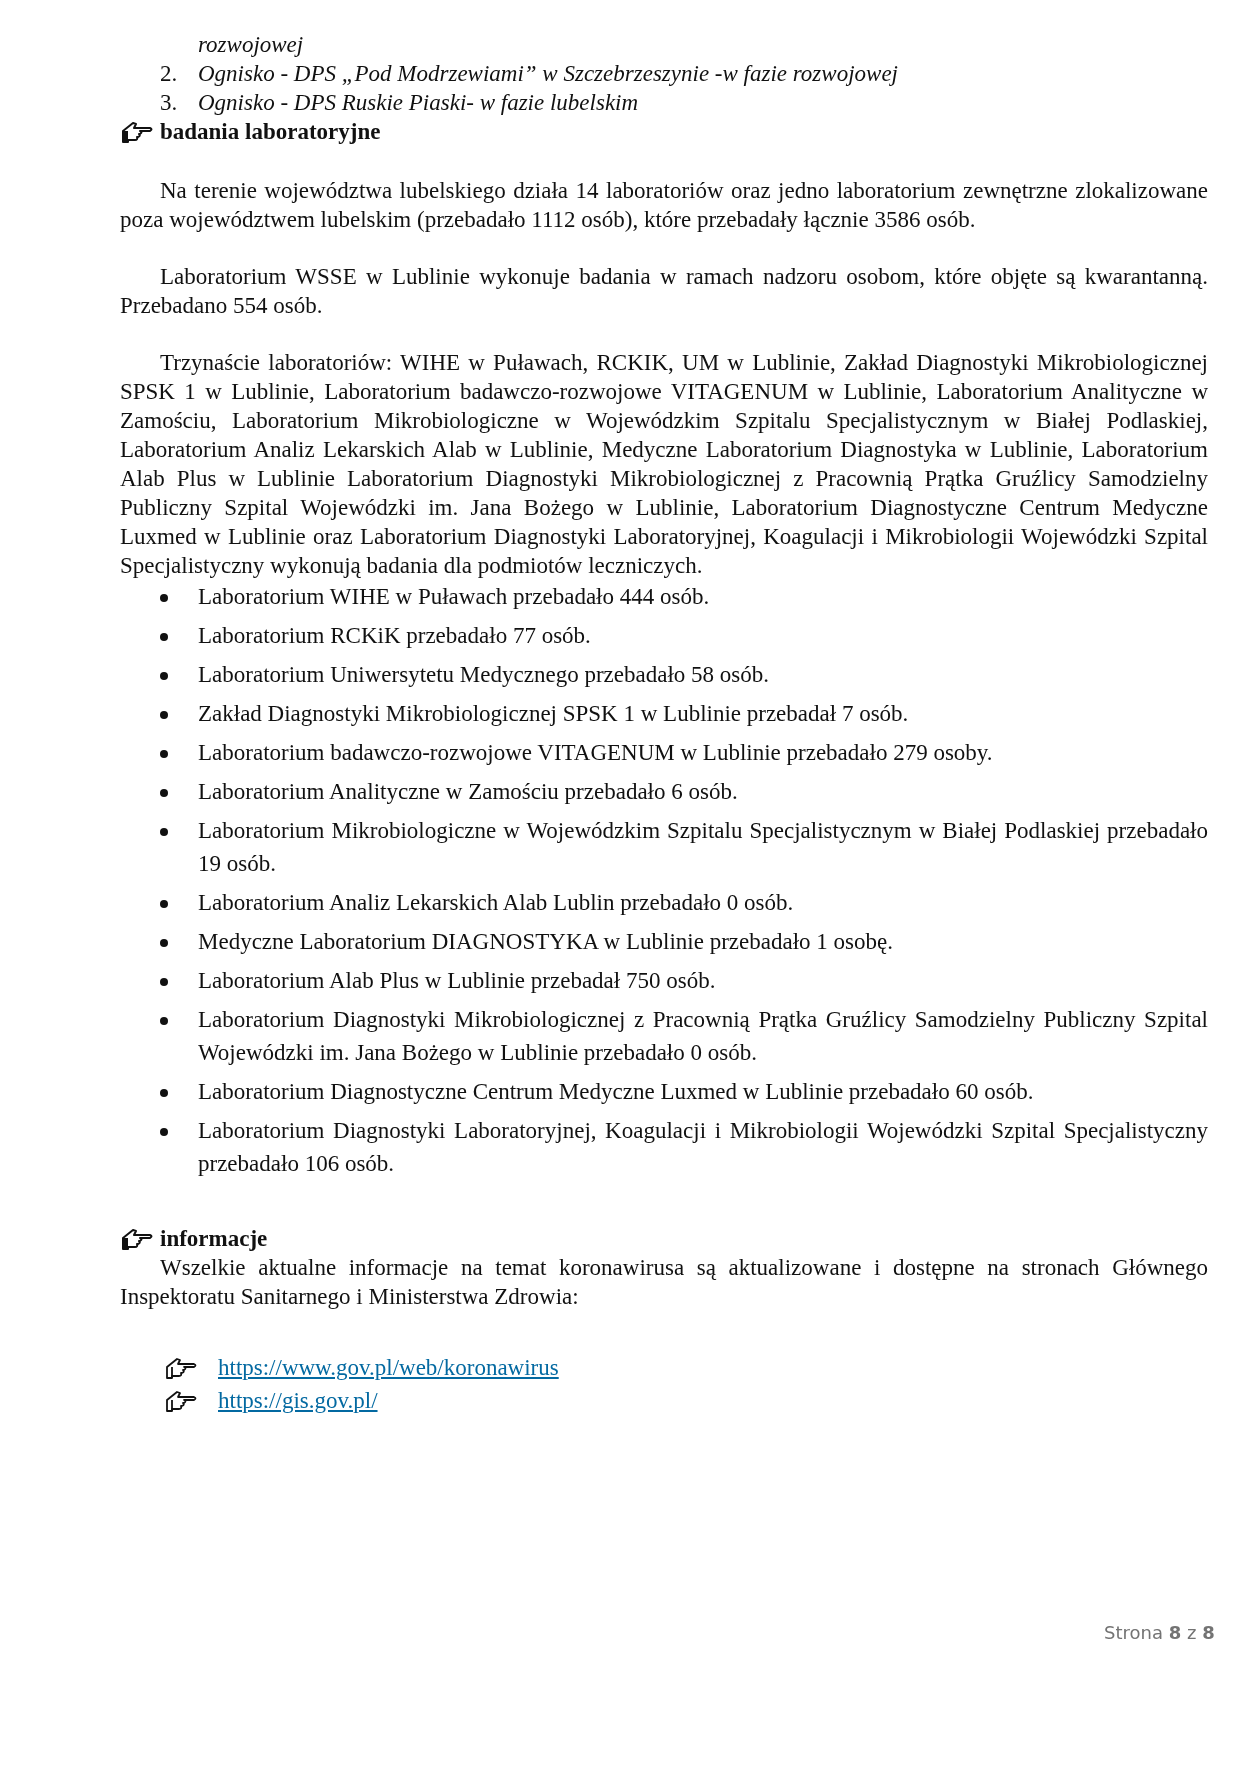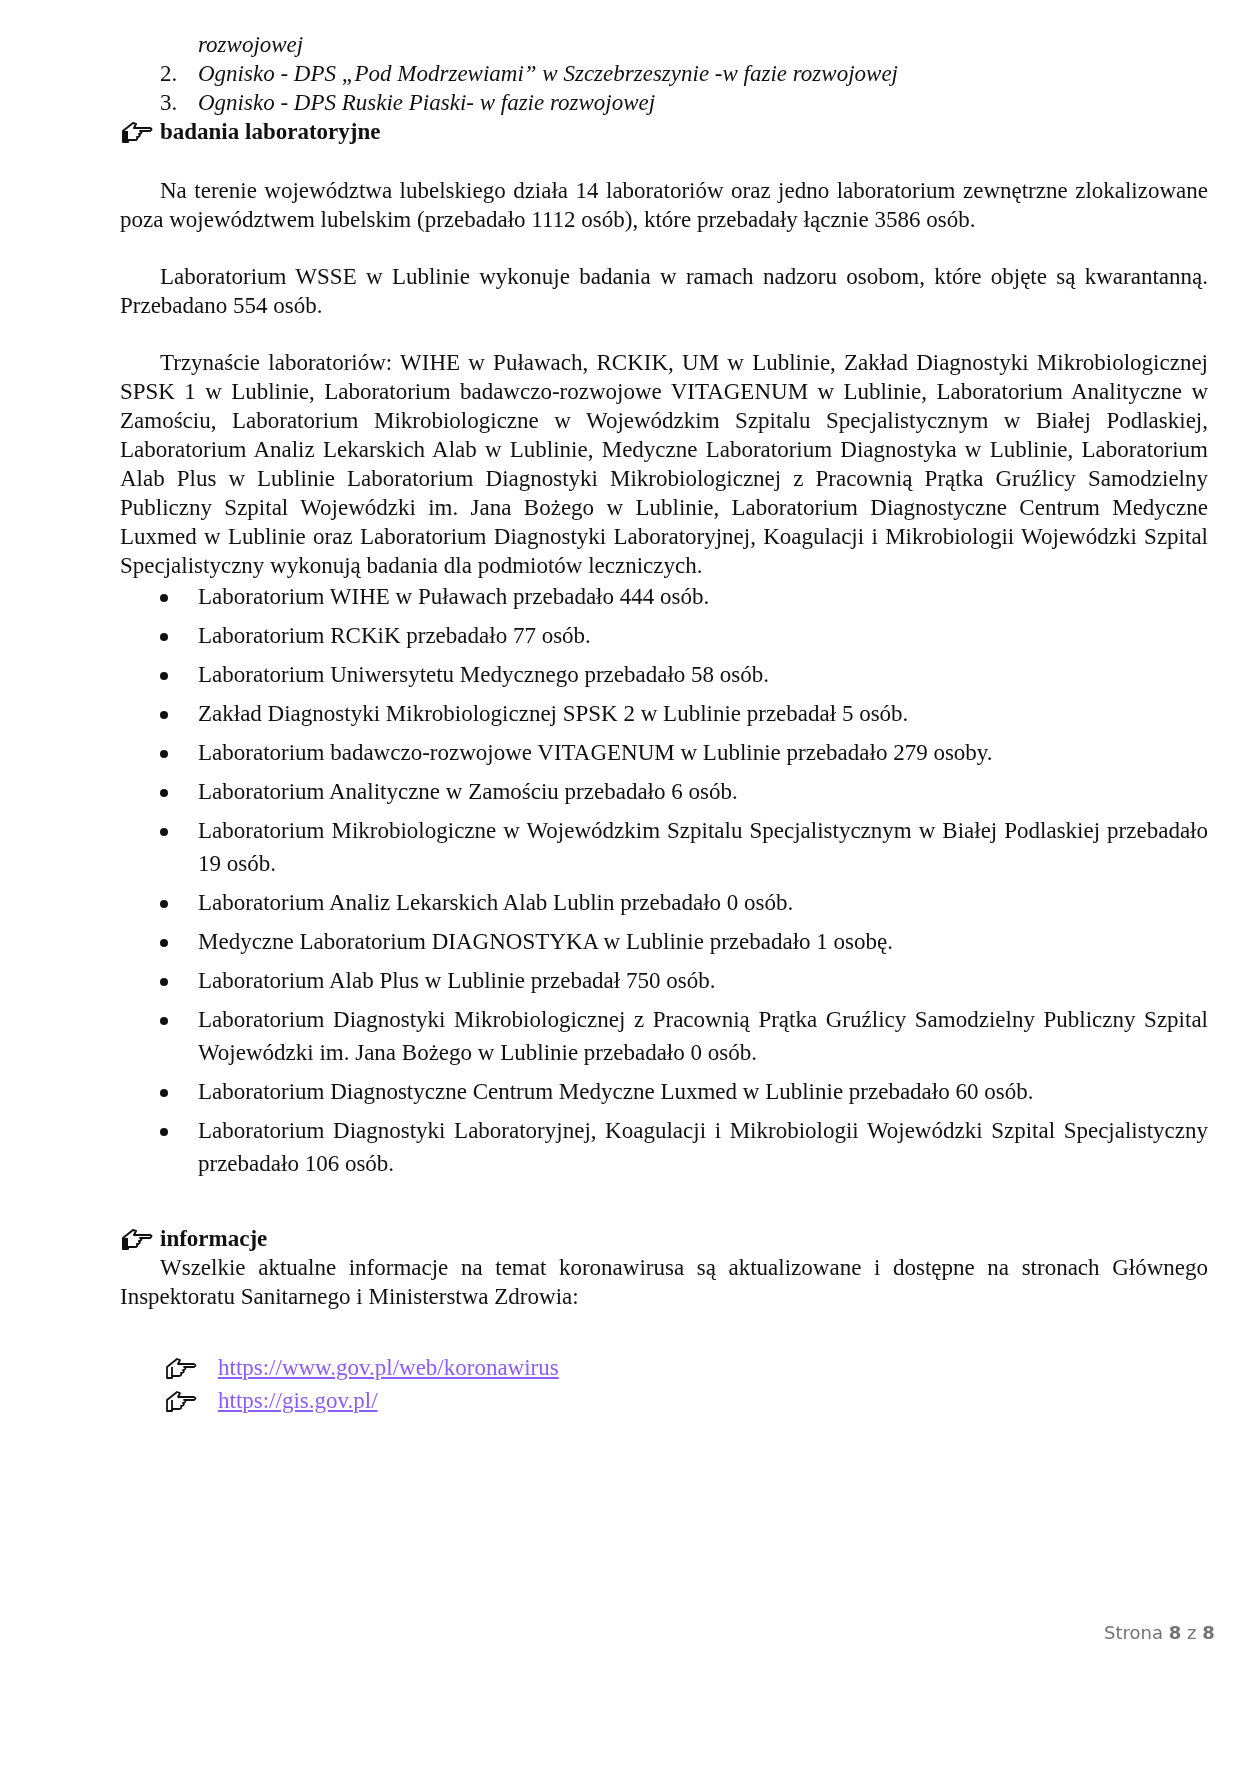--- a/index.html
+++ b/index.html
@@ -28,42 +28,42 @@
     .bullets li {
       position: relative; padding-left: 78px; text-align: justify;
       margin-bottom: 6px; line-height: 33px;
     }
     .bullets li .dot {
       position: absolute; left: 40px; top: 14px; width: 8px; height: 8px;
       border-radius: 50%; background: #111;
     }
     .links { margin-top: 40px; padding-left: 44px; }
     .link-row { display: flex; align-items: center; height: 33px; }
-    .link-row a { color: #8b5cf6; text-decoration: underline; margin-left: 14px; font-size: 23px; }
+    .link-row a { color: #0369a1; text-decoration: underline; margin-left: 14px; font-size: 23px; }
     .footer {
       position: absolute; left: 1096px; top: 1622px;
       font-family: "DejaVu Sans", sans-serif; font-size: 18px; color: #737373; margin-left: 8px;
     }
     .footer b { font-weight: bold; }
   </style>
 </head>
 <body>
 
 <div class="page">
   <div class="content">
 
     <div class="numlist">
       <div class="ital cont">rozwojowej</div>
       <li>
         <span class="num">2.</span>
         <span class="ital">Ognisko - DPS „Pod Modrzewiami” w Szczebrzeszynie -w fazie rozwojowej</span>
       </li>
       <li>
         <span class="num">3.</span>
-        <span class="ital">Ognisko  - DPS Ruskie Piaski- w fazie rozwojowej</span>
+        <span class="ital">Ognisko  - DPS Ruskie Piaski- w fazie lubelskim</span>
       </li>
     </div>
 
     <div class="section-head">
       <svg class="hand" viewBox="0 0 34 22">
         <path d="M3 21 L3 10 L8 6 L13 2 L16 3 L14 7 L30 7 Q33 8 30 10 L20 10 Q23 11 20 13 L19 13 Q21 15 18 16 L17 16 Q18 19 15 19 L8 19 L8 21 Z" fill="#fff" stroke="#111" stroke-width="2" stroke-linejoin="round"></path>
         <rect x="2" y="10" width="6" height="11" fill="#111"></rect>
       </svg>
       <span>badania laboratoryjne</span>
     </div>
@@ -72,21 +72,21 @@
     <p class="para">Na terenie województwa lubelskiego działa 14 laboratoriów oraz jedno laboratorium zewnętrzne zlokalizowane poza województwem lubelskim (przebadało 1112 osób), które przebadały łącznie 3586 osób.</p>
     <div class="gap-md"></div>
     <p class="para">Laboratorium WSSE w Lublinie wykonuje badania w ramach nadzoru osobom, które objęte są kwarantanną. Przebadano 554 osób.</p>
     <div class="gap-md"></div>
     <p class="para">Trzynaście laboratoriów: WIHE w Puławach, RCKIK, UM w Lublinie, Zakład Diagnostyki Mikrobiologicznej SPSK 1 w Lublinie, Laboratorium badawczo-rozwojowe VITAGENUM w Lublinie, Laboratorium Analityczne w Zamościu, Laboratorium Mikrobiologiczne w Wojewódzkim Szpitalu Specjalistycznym w Białej Podlaskiej,  Laboratorium Analiz Lekarskich Alab w Lublinie, Medyczne Laboratorium Diagnostyka w Lublinie, Laboratorium Alab Plus w Lublinie Laboratorium Diagnostyki Mikrobiologicznej z Pracownią Prątka Gruźlicy Samodzielny Publiczny Szpital Wojewódzki im. Jana Bożego w Lublinie, Laboratorium Diagnostyczne Centrum Medyczne Luxmed w Lublinie oraz Laboratorium Diagnostyki Laboratoryjnej, Koagulacji i Mikrobiologii Wojewódzki Szpital Specjalistyczny wykonują badania dla podmiotów leczniczych.</p>
 
     <ul class="bullets">
       <li><span class="dot"></span><span>Laboratorium WIHE w Puławach przebadało 444 osób.</span></li>
       <li><span class="dot"></span><span>Laboratorium RCKiK przebadało 77 osób.</span></li>
       <li><span class="dot"></span><span>Laboratorium Uniwersytetu Medycznego przebadało 58 osób.</span></li>
-      <li><span class="dot"></span><span>Zakład Diagnostyki Mikrobiologicznej SPSK 2 w Lublinie przebadał 5 osób.</span></li>
+      <li><span class="dot"></span><span>Zakład Diagnostyki Mikrobiologicznej SPSK 1 w Lublinie przebadał 7 osób.</span></li>
       <li><span class="dot"></span><span>Laboratorium badawczo-rozwojowe VITAGENUM w Lublinie przebadało 279 osoby.</span></li>
       <li><span class="dot"></span><span>Laboratorium Analityczne w Zamościu przebadało 6 osób.</span></li>
       <li><span class="dot"></span><span>Laboratorium Mikrobiologiczne w Wojewódzkim Szpitalu Specjalistycznym w Białej Podlaskiej przebadało 19 osób.</span></li>
       <li><span class="dot"></span><span>Laboratorium Analiz Lekarskich Alab Lublin przebadało 0 osób.</span></li>
       <li><span class="dot"></span><span>Medyczne Laboratorium DIAGNOSTYKA w Lublinie przebadało 1 osobę.</span></li>
       <li><span class="dot"></span><span>Laboratorium Alab Plus w Lublinie przebadał 750 osób.</span></li>
       <li><span class="dot"></span><span>Laboratorium Diagnostyki Mikrobiologicznej z Pracownią Prątka Gruźlicy Samodzielny Publiczny Szpital Wojewódzki im. Jana Bożego w Lublinie przebadało 0 osób.</span></li>
       <li><span class="dot"></span><span>Laboratorium Diagnostyczne Centrum Medyczne Luxmed w Lublinie przebadało 60 osób.</span></li>
       <li><span class="dot"></span><span>Laboratorium Diagnostyki Laboratoryjnej, Koagulacji i Mikrobiologii Wojewódzki Szpital Specjalistyczny przebadało 106 osób.</span></li>
     </ul>

